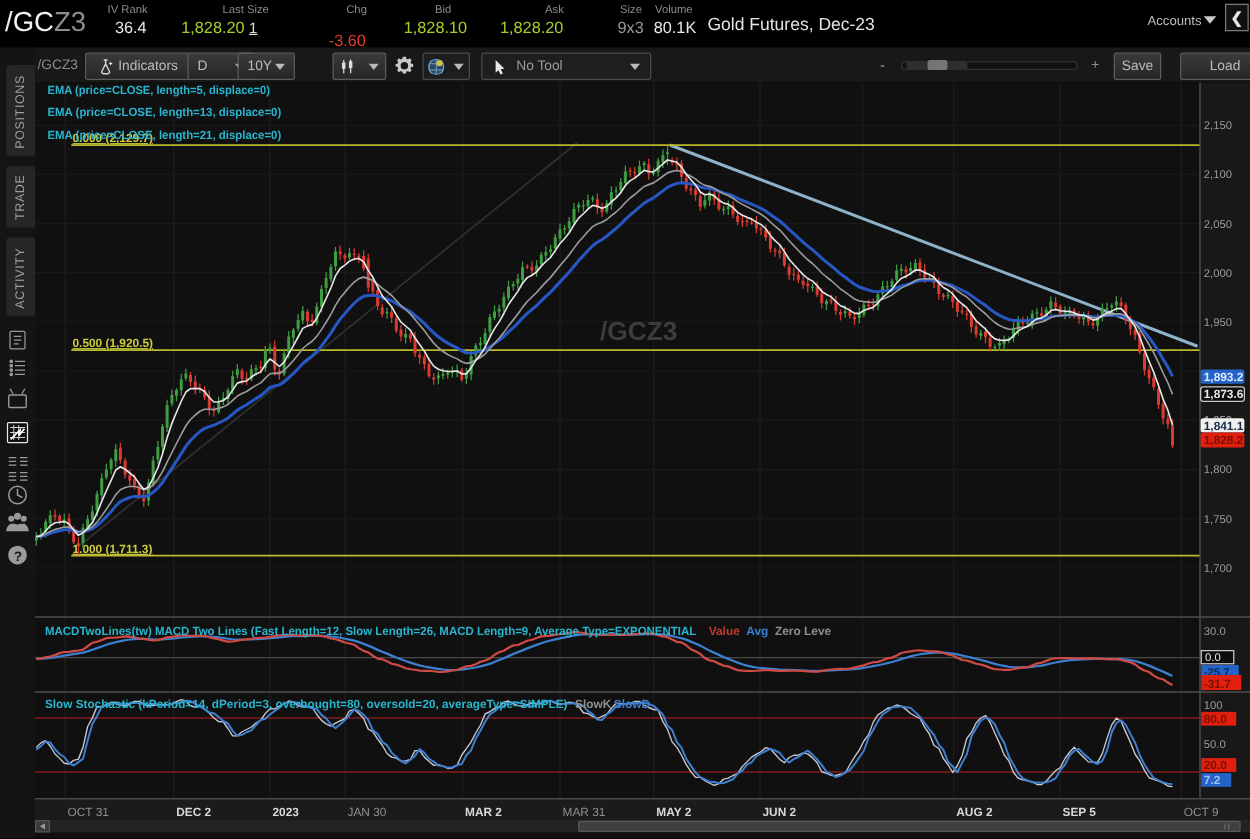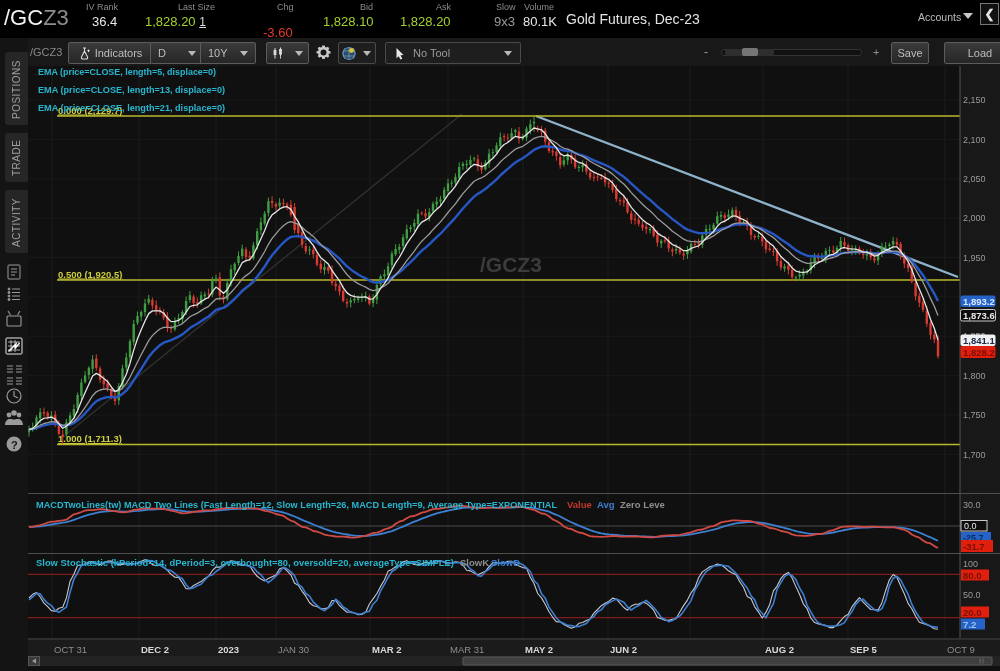--- a/index.html
+++ b/index.html
@@ -12,46 +12,46 @@
 .tab span{position:absolute;left:17px;bottom:6px;transform-origin:0 100%;transform:rotate(-90deg);white-space:nowrap}
 </style></head><body>
 
 <div class="abs" style="left:4px;top:5px;font-size:22px;color:#f2f2f2">/GC<span style="color:#8d8d8d">Z3</span></div>
 <div class="abs lbl" style="left:86px;top:2px">IV Rank</div>
 <div class="abs val" style="left:92px;top:14px">36.4</div>
 <div class="abs lbl" style="left:178px;top:2px">Last Size</div>
 <div class="abs val grn" style="left:145px;top:14px">1,828.20 <span style="color:#ddd;text-decoration:underline;font-size:12px">1</span></div>
 <div class="abs lbl" style="left:277px;top:2px">Chg</div>
 <div class="abs val red" style="left:263px;top:25px">-3.60</div>
-<div class="abs lbl" style="left:360px;top:2px">Bid</div>
+<div class="abs lbl" style="left:348px;top:2px">Bid</div>
 <div class="abs val grn" style="left:323px;top:14px">1,828.10</div>
 <div class="abs lbl" style="left:436px;top:2px">Ask</div>
 <div class="abs val grn" style="left:400px;top:14px">1,828.20</div>
-<div class="abs lbl" style="left:496px;top:2px">Slow</div>
+<div class="abs lbl" style="left:496px;top:2px">Size</div>
 <div class="abs" style="left:494px;top:14px;font-size:13px;color:#9a9a9a">9x3</div>
 <div class="abs lbl" style="left:524px;top:2px">Volume</div>
 <div class="abs val" style="left:523px;top:14px">80.1K</div>
 <div class="abs" style="left:566px;top:11px;font-size:14px;color:#e4e4e4">Gold Futures, Dec-23</div>
 <div class="abs" style="left:918px;top:11px;font-size:10.5px;color:#bdbdbd">Accounts</div>
 <div class="abs" style="left:963px;top:13px;width:0;height:0;border-left:5px solid transparent;border-right:5px solid transparent;border-top:6px solid #c9c9c9"></div>
 <div class="abs" style="left:980px;top:3px;width:19px;height:22px;border:1px solid #777;background:#101010;color:#e5e5e5;font-size:12px;text-align:center;line-height:21px;font-weight:bold">❮</div>
 
 <div class="abs" style="left:28px;top:38px;width:972px;height:28px;background:#181818">
   <div class="abs" style="left:2px;top:8px;font-size:11px;color:#8a8a8a">/GCZ3</div>
   <div class="tbtn" style="left:40px;width:84px">
     <svg width="13" height="13" viewBox="0 0 13 13" style="margin-right:4px">
         <path d="M5 1h3M6.5 1v3L3.5 10a1.4 1.4 0 0 0 1.3 2h3.4a1.4 1.4 0 0 0 1.3-2L6.5 4V1" fill="none" stroke="#d8d8d8" stroke-width="1.1"></path>
         <path d="M10.5 2.2l.5 1.1 1.1.5-1.1.5-.5 1.1-.5-1.1-1.1-.5 1.1-.5z" fill="#fff"></path>
       </svg>
     Indicators</div>
   <div class="tbtn" style="left:122px;width:54px">
       <span style="position:absolute;left:7px">D</span>
       <span class="chev" style="position:absolute;right:7px;top:8px"></span>
     </div>
-  <div class="tbtn" style="left:172px;width:56px">
+  <div class="tbtn" style="left:162px;width:46px">
       <span style="position:absolute;left:7px">10Y</span>
       <span class="chev" style="position:absolute;right:7px;top:8px"></span>
     </div>
   <div class="tbtn" style="left:238px;width:43px">
     <svg width="14" height="14" viewBox="0 0 14 14" style="position:absolute;left:4px">
         <path d="M4 4v7M4 2v2M4 11v1.5" stroke="#ddd" stroke-width="1"></path>
         <rect x="2.6" y="4" width="2.8" height="5" fill="#ddd"></rect>
         <path d="M9.5 1.5v9M9.5 10.5v2" stroke="#ddd" stroke-width="1"></path>
         <rect x="8.1" y="3" width="2.8" height="5.5" fill="#ddd"></rect>
       </svg>

